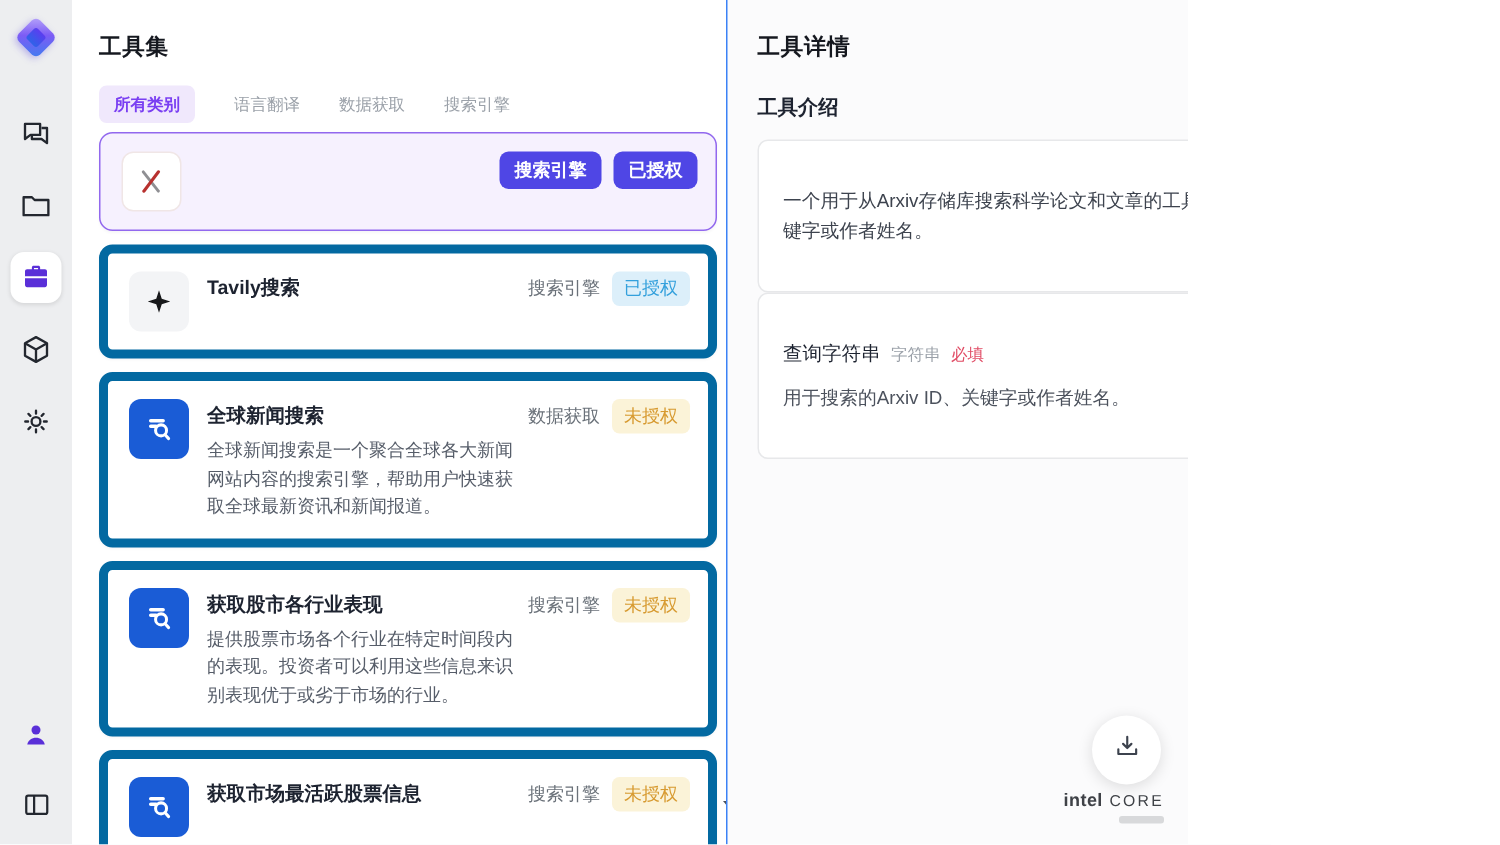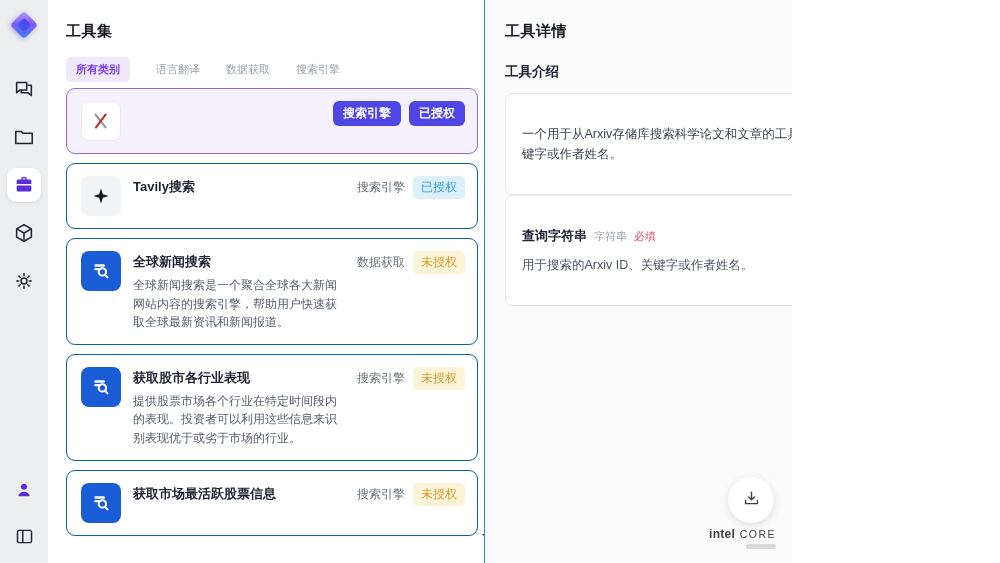--- a/index.html
+++ b/index.html
@@ -22,21 +22,21 @@
   .nav-item svg { display:block; }
   .sidebar-bottom { margin-top:auto; display:flex; flex-direction:column; align-items:center; gap:12px; }
 
   
   .list-panel { position:absolute; left:48px; top:0; width:452px; height:563px; background:#fff; }
   .list-title { font-size:15px; font-weight:bold; color:#15181f; padding:22px 0 0 18px; letter-spacing:.5px; }
   .tabs { display:flex; align-items:center; gap:26px; padding:16px 0 12px 18px; }
   .tab { font-size:11px; color:#9ba1a9; cursor:pointer; white-space:nowrap; }
   .tab.active { background:#f0e8fc; color:#7a3ff2; font-weight:bold; padding:5px 10px; border-radius:5px; }
   .cards { position:absolute; left:18px; right:22px; top:88px; display:flex; flex-direction:column; gap:9px; }
-  .card { position:relative; background:#fff; border:1px solid #0369a1; border-radius:9px;
+  .card { position:relative; background:#fff; border:6px solid #0369a1; border-radius:9px;
           padding:12px 14px; display:flex; gap:12px; box-shadow:0 1px 2px rgba(20,20,40,.04); cursor:pointer; }
   .card.selected { background:#f6f1fe; border:1.5px solid #9268ee; }
   .tool-icon { width:40px; height:40px; border-radius:8px; flex:none; display:flex; align-items:center; justify-content:center; }
   .icon-arxiv { background:#ffffff; border:1px solid #f0e6e6; }
   .icon-gray { background:#f3f4f6; }
   .icon-blue { background:#1a5cd6; }
   .tool-main { flex:1; min-width:0; padding-right:116px; }
   .tool-name { font-size:13px; font-weight:bold; color:#1d2330; margin:2px 0 5px; }
   .tool-desc { font-size:12px; color:#565d69; line-height:1.55; }
   .badges { position:absolute; top:12px; right:12px; display:flex; align-items:center; gap:8px; }
@@ -51,21 +51,21 @@
                   border-left:5px solid transparent; border-right:5px solid transparent; border-top:6px solid #4a4f58; }
 
   
   .detail { position:absolute; left:484px; top:0; width:500px; height:563px; background:#fbfbfc;
             border-left:1px solid #3b82f6; padding:22px 20px 0; }
   .detail-title { font-size:15px; font-weight:bold; color:#15181f; letter-spacing:.5px; }
   .section-heading { font-size:13.5px; font-weight:bold; color:#1d2330; margin:22px 0 12px; }
   .box { background:#fff; border:1px solid #e7e8ea; border-radius:7px; padding:30px 16px;
          font-size:12.5px; color:#3d434e; line-height:1.6; }
   .param-row { display:flex; align-items:baseline; gap:7px; }
-  .param-name { font-size:13px; font-weight:bold; color:#1d2330; }
+  .param-name { font-size:13px; font-weight:normal; color:#1d2330; }
   .param-type { font-size:11px; color:#9ba1a9; }
   .param-required { font-size:11px; color:#e14d66; }
   .param-desc { margin-top:8px; font-size:12.5px; color:#4c525d; }
 
   
   .fab { position:absolute; right:18px; bottom:40px; width:46px; height:46px; border-radius:50%;
          background:#fff; box-shadow:0 2px 10px rgba(0,0,0,.13); display:flex; align-items:center; justify-content:center; cursor:pointer; }
   .brand { position:absolute; right:16px; bottom:14px; text-align:right; color:#3f4247; }
   .brand .intel { font-size:12px; font-weight:bold; letter-spacing:.3px; }
   .brand .core { font-size:10.5px; letter-spacing:1.5px; font-weight:400; }

